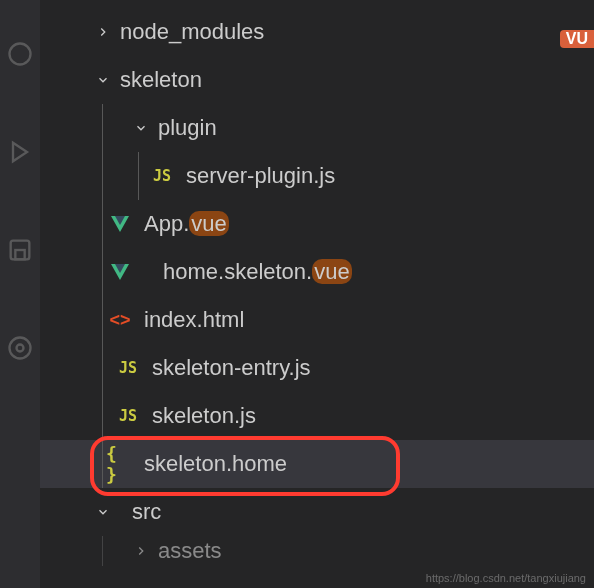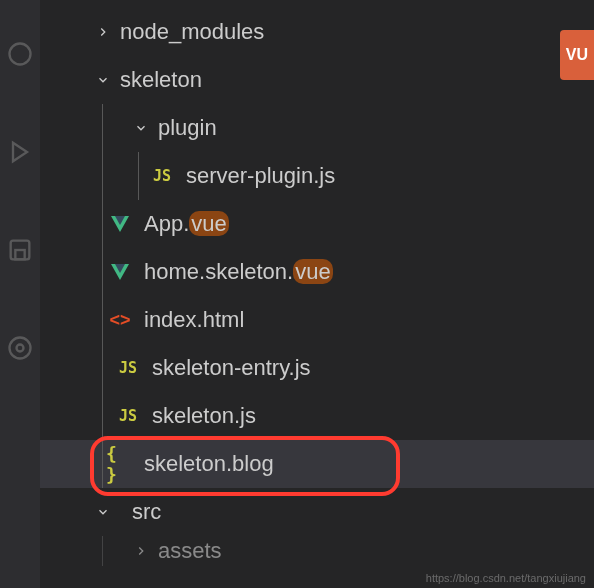--- a/index.html
+++ b/index.html
@@ -97,21 +97,21 @@
       pointer-events: none;
     }
     .badge {
       position: absolute;
       top: 30px;
       right: 0;
       background: #d9603b;
       color: #fff;
       font-weight: bold;
       font-size: 16px;
-      padding: 16px 6px;
+      padding: 0 6px;
       border-radius: 4px 0 0 4px;
     }
     .watermark {
       position: absolute;
       bottom: 4px;
       right: 8px;
       color: #888;
       font-size: 11px;
       opacity: 0.7;
     }
@@ -206,21 +206,21 @@
   </div>
 
   <div class="tree-item" style="padding-left: 66px;">
     <div class="indent-guide" style="left: 62px;"></div>
     <span class="file-icon">
         <span class="vue-logo"></span>
       </span>
     <span class="item-label"><span>App.</span><span class="highlight-vue">vue</span></span>
   </div>
 
-  <div class="tree-item" style="padding-left: 66px;">
+  <div class="tree-item" style="padding-left: 66px; gap: 19px;">
     <div class="indent-guide" style="left: 62px;"></div>
     <span class="file-icon">
         <span class="vue-logo"></span>
       </span>
     <span class="item-label"><span>home.skeleton.</span><span class="highlight-vue">vue</span></span>
   </div>
 
   <div class="tree-item" style="padding-left: 66px;">
     <div class="indent-guide" style="left: 62px;"></div>
     <span class="file-icon icon-html">&lt;&gt;</span>
@@ -235,21 +235,21 @@
 
   <div class="tree-item" style="padding-left: 66px;">
     <div class="indent-guide" style="left: 62px;"></div>
     <span class="file-icon icon-js">JS</span>
     <span class="item-label">skeleton.js</span>
   </div>
 
   <div class="tree-item selected" style="padding-left: 66px;">
     <div class="indent-guide" style="left: 62px;"></div>
     <span class="file-icon icon-json">{ }</span>
-    <span class="item-label">skeleton.blog</span>
+    <span class="item-label">skeleton.home</span>
   </div>
 
   <div class="tree-item" style="padding-left: 54px; gap: 12px;">
     <span class="chevron">
       <svg width="14" height="14" viewBox="0 0 16 16">
           <path d="M4 6l4 4 4-4" stroke="#cccccc" stroke-width="1.5" fill="none"></path>
         </svg>
     </span>
     <span class="item-label">src</span>
   </div>

